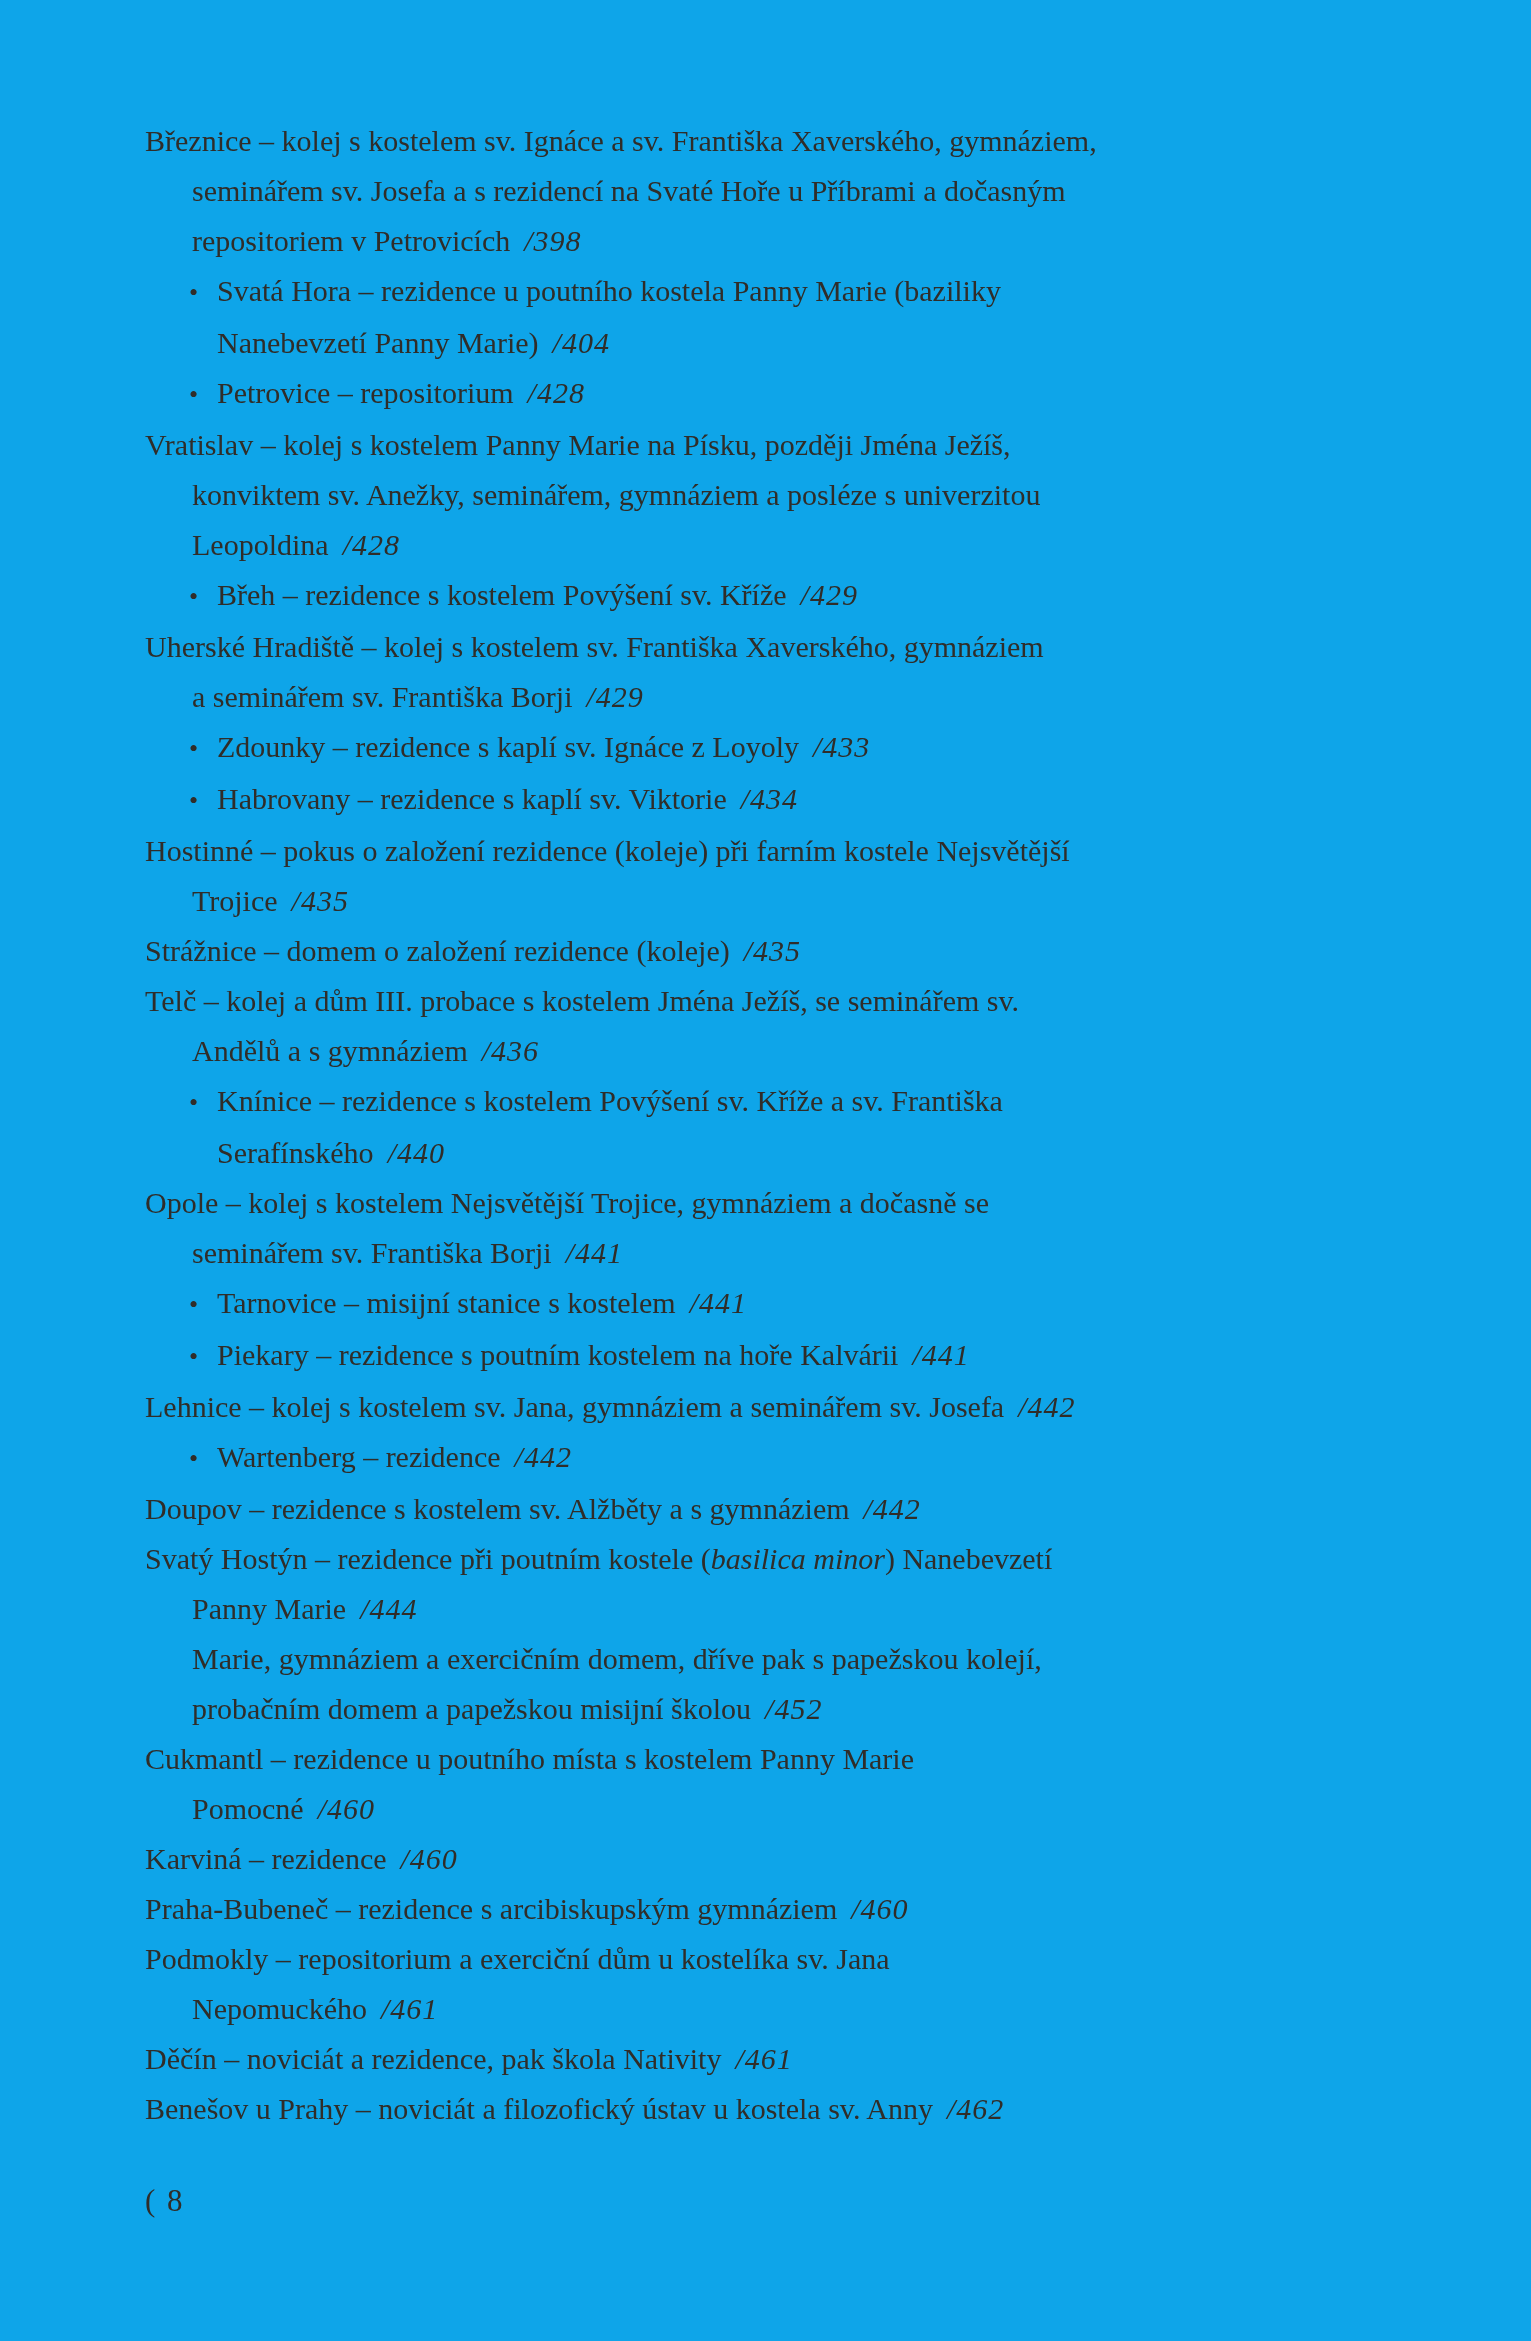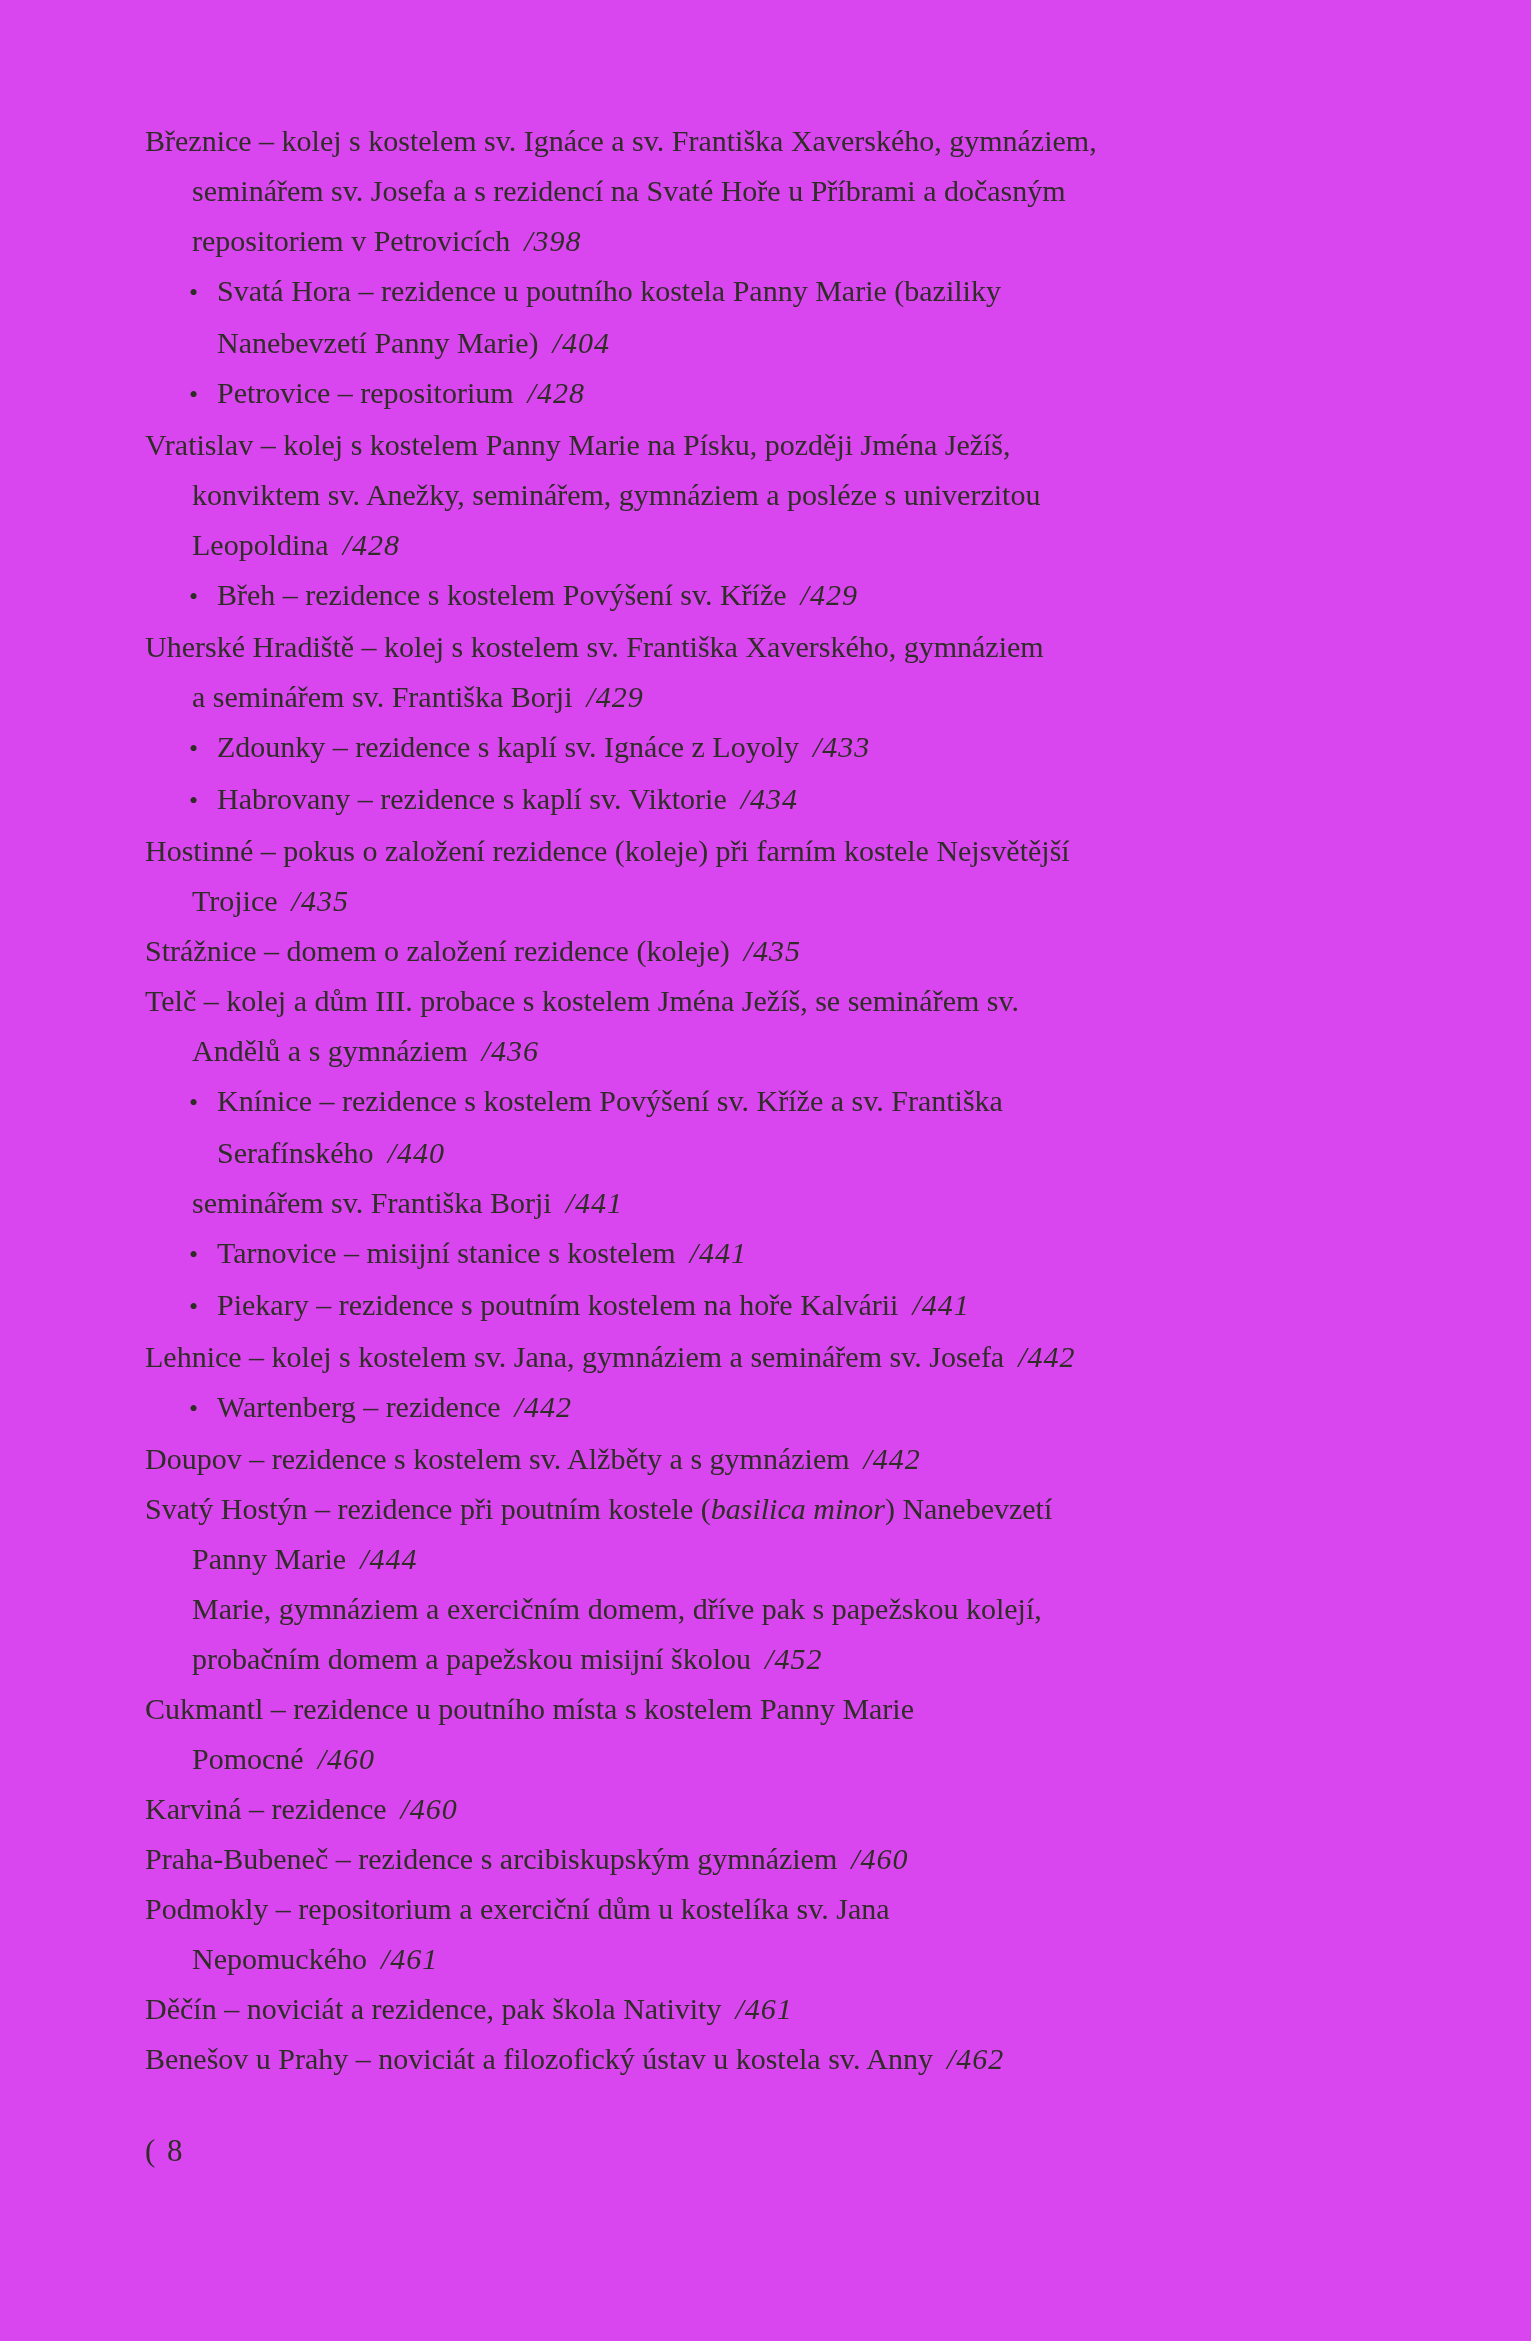--- a/index.html
+++ b/index.html
@@ -12,21 +12,21 @@
     background: #f8f7f4;
     font-family: "Liberation Serif", "DejaVu Serif", serif;
     color: #302d29;
     overflow: hidden;
   }
   .page {
     box-sizing: border-box;
     width: 1531px;
     height: 2341px;
     padding: 116px 50px 0 145px;
-    background: #d946ef;
+    background: #0ea5e9;
   }
   .entries {
     font-size: 30px;
   }
   .line {
     line-height: 50px;
     white-space: pre;
   }
   .line.cont {
     padding-left: 47px;
@@ -101,20 +101,21 @@
       </div>
       <div class="entry">
         <div class="line first"><span>Telč – kolej a dům III. probace s kostelem Jména Ježíš, se seminářem sv.</span></div>
         <div class="line cont"><span>Andělů a s gymnáziem</span><span class="pageref">/436</span></div>
       </div>
       <div class="entry">
         <div class="line bullet-first"><span class="bullet-glyph">•</span><span>Knínice – rezidence s kostelem Povýšení sv. Kříže a sv. Františka</span></div>
         <div class="line bullet-cont"><span>Serafínského</span><span class="pageref">/440</span></div>
       </div>
       <div class="entry">
+        <div class="line first"><span>Opole – kolej s kostelem Nejsvětější Trojice, gymnáziem a dočasně se</span></div>
         <div class="line cont"><span>seminářem sv. Františka Borji</span><span class="pageref">/441</span></div>
       </div>
       <div class="entry">
         <div class="line bullet-first"><span class="bullet-glyph">•</span><span>Tarnovice – misijní stanice s kostelem</span><span class="pageref">/441</span></div>
       </div>
       <div class="entry">
         <div class="line bullet-first"><span class="bullet-glyph">•</span><span>Piekary – rezidence s poutním kostelem na hoře Kalvárii</span><span class="pageref">/441</span></div>
       </div>
       <div class="entry">
         <div class="line first"><span>Lehnice – kolej s kostelem sv. Jana, gymnáziem a seminářem sv. Josefa</span><span class="pageref">/442</span></div>

